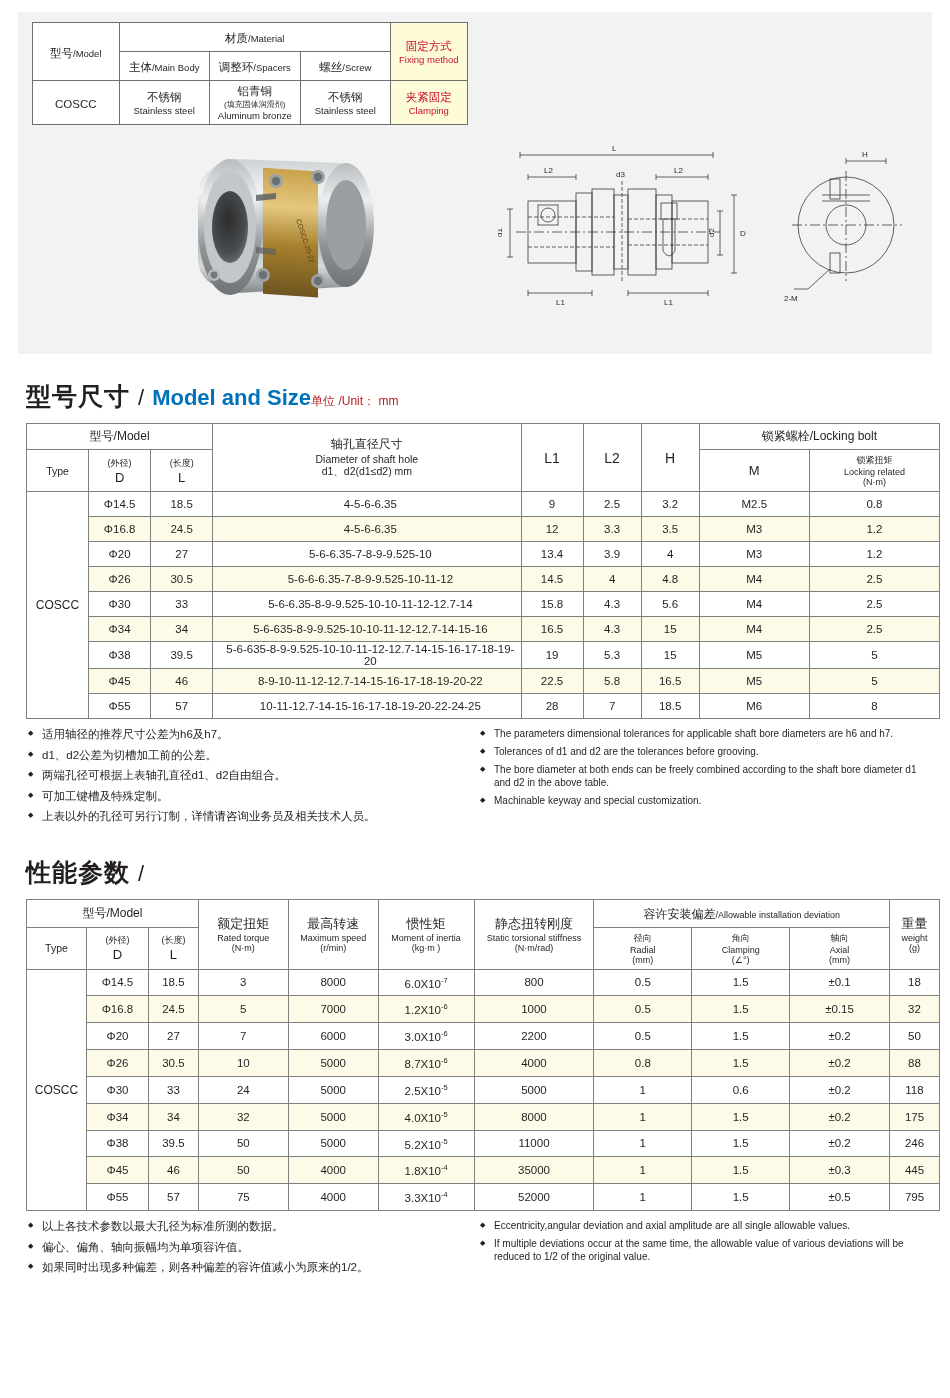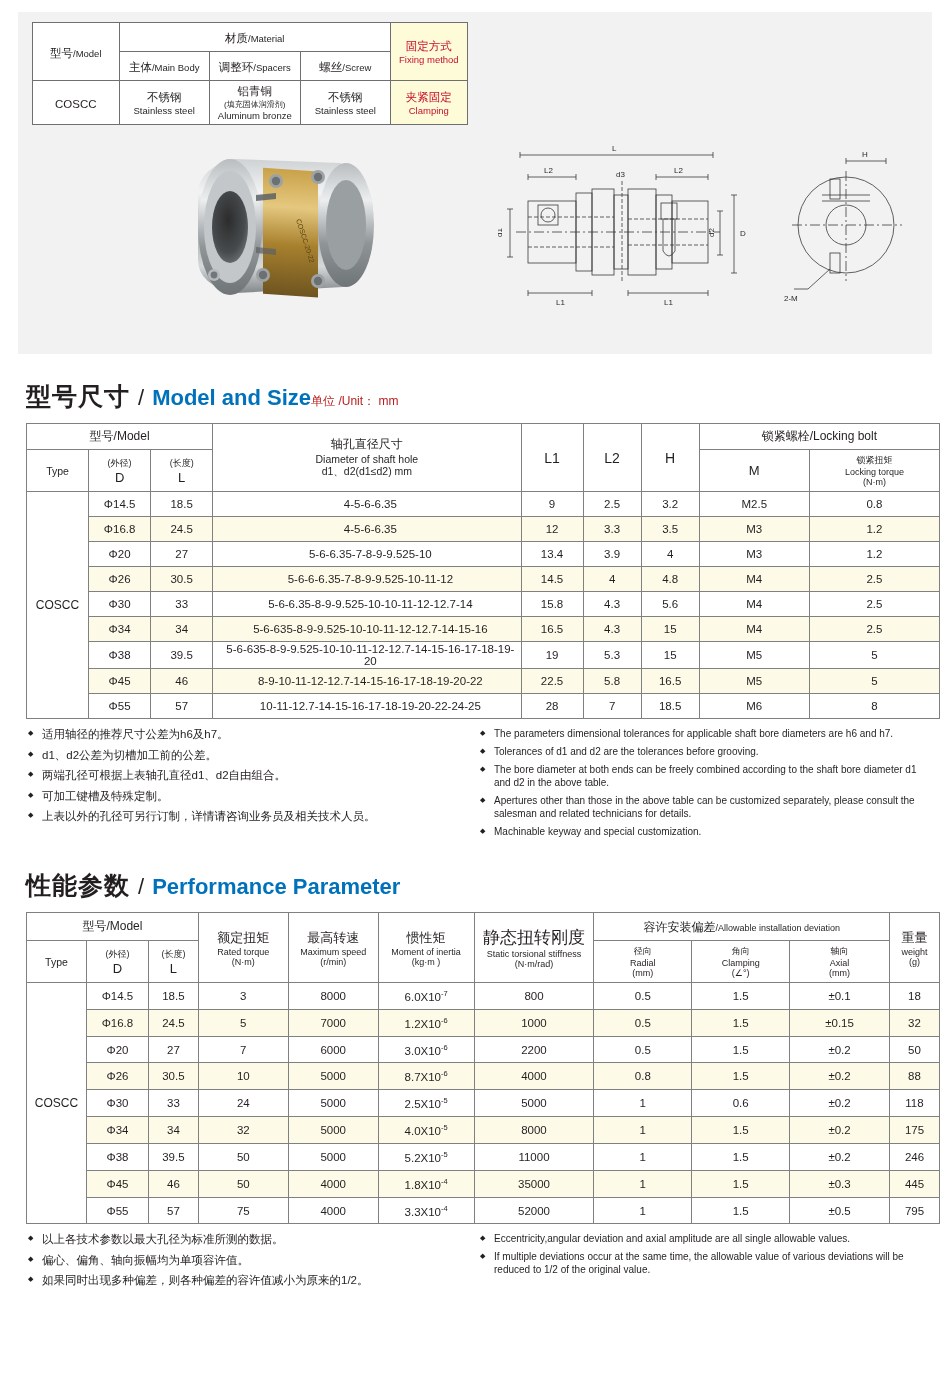--- a/index.html
+++ b/index.html
@@ -301,21 +301,21 @@
         <div class="hsub">(外径)</div>
         <div class="hen" style="font-size:13px">D</div>
       </td>
       <td>
         <div class="hsub">(长度)</div>
         <div class="hen" style="font-size:13px">L</div>
       </td>
       <td class="hen" style="font-size:13px">M</td>
       <td>
         <div class="hsub">锁紧扭矩</div>
-        <div class="hsub">Locking torque</div>
+        <div class="hsub">Locking related</div>
         <div class="hsub">(N·m)</div>
       </td>
     </tr>
 
     <tr class="rowA">
       <td class="type-cell" rowspan="9">COSCC</td>
       <td class="cellpad">Φ14.5</td>
       <td class="cellpad">18.5</td>
       <td class="dia-cell">4-5-6-6.35</td>
       <td class="cellpad">9</td>
@@ -415,30 +415,28 @@
         <li>两端孔径可根据上表轴孔直径d1、d2自由组合。</li>
         <li>可加工键槽及特殊定制。</li>
         <li>上表以外的孔径可另行订制，详情请咨询业务员及相关技术人员。</li>
       </ul>
     </div>
     <div class="col en">
       <ul>
         <li>The parameters dimensional tolerances for applicable shaft bore diameters are h6 and h7.</li>
         <li>Tolerances of d1 and d2 are the tolerances before grooving.</li>
         <li>The bore diameter at both ends can be freely combined according to the shaft bore diameter d1 and d2 in the above table.</li>
-        <li>Apertures other than those in the above table can be customized separately, please consult the salesman and related technicians for details.</li>
         <li>Machinable keyway and special customization.</li>
       </ul>
     </div>
   </div>
 
   <div class="sec-title">
     <span class="cn">性能参数</span>
     <span class="slash">/</span>
-    <span class="en">Performance Parameter</span>
   </div>
 
   <table class="data">
     <colgroup>
       <col style="width:60px">
         <col style="width:62px">
         <col style="width:50px">
       <col style="width:90px">
         <col style="width:90px">
         <col style="width:96px">
@@ -460,21 +458,21 @@
         <div class="hcn" style="font-size:13px">最高转速</div>
         <div class="hsub">Maximum speed</div>
         <div class="hsub">(r/min)</div>
       </td>
       <td rowspan="2">
         <div class="hcn" style="font-size:13px">惯性矩</div>
         <div class="hsub">Moment of inertia</div>
         <div class="hsub"><span>(kg·m )</span></div>
       </td>
       <td rowspan="2">
-        <div class="hcn" style="font-size:17px">静态扭转刚度</div>
+        <div class="hcn" style="font-size:13px">静态扭转刚度</div>
         <div class="hsub">Static torsional stiffness</div>
         <div class="hsub">(N·m/rad)</div>
       </td>
       <td colspan="3">
         <span class="hcn">容许安装偏差</span><span class="hsub">/Allowable installation deviation</span>
       </td>
       <td rowspan="2">
         <div class="hcn" style="font-size:13px">重量</div>
         <div class="hsub">weight</div>
         <div class="hsub">(g)</div>

